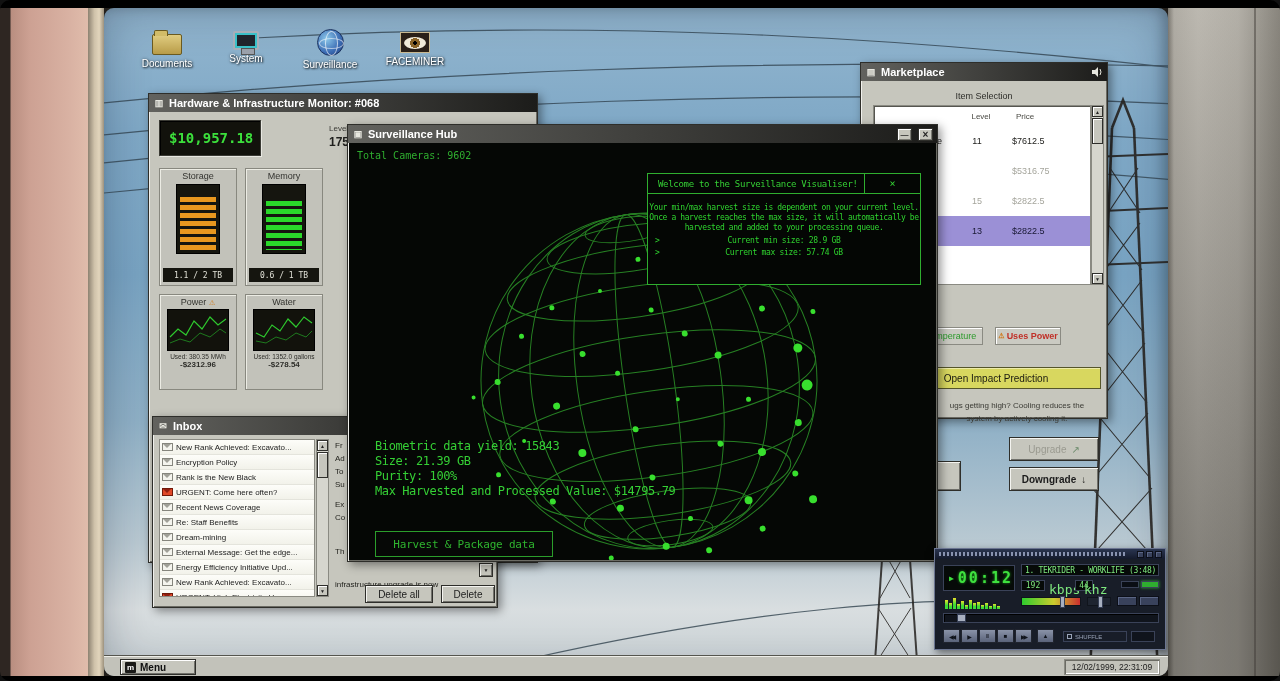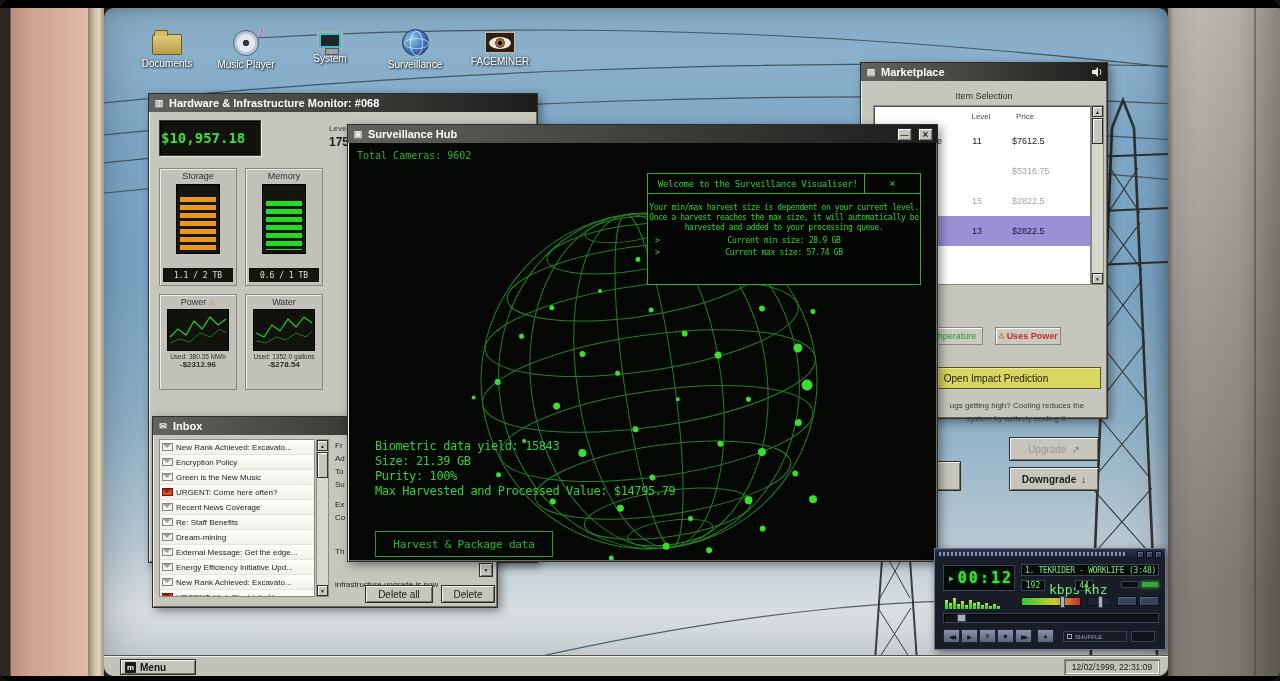--- a/index.html
+++ b/index.html
@@ -62,21 +62,21 @@
   .tb-spacer { margin-left:auto; }
   .btn-min::before{content:"—";} .btn-close::before{content:"×"; font-size:10px;}
 
   .btn { position:absolute; background:#c6c6bd; border:1px solid #2e2e2a;
          box-shadow: inset 1px 1px 0 #f4f4f0, inset -1px -1px 0 #70706a; font-size:10px; color:#1c1c1c;
          display:flex; align-items:center; justify-content:center; }
   .inset-dark { background:#12120c; border:1px solid #3a3a34; box-shadow: inset 1px 1px 0 #000, 1px 1px 0 #e8e8e2; }
   .mono { font-family:"DejaVu Sans Mono", monospace; }
 
   
-  .money { left:10px; top:26px; width:102px; height:36px; position:absolute; display:flex; align-items:center; padding-left:1px; }
+  .money { left:10px; top:26px; width:102px; height:36px; position:absolute; display:flex; align-items:center; padding-left:9px; }
   .money span { color:#3ce03c; font-weight:bold; font-size:14px; }
   .lvl-label { position:absolute; left:180px; top:30px; font-size:8px; color:#3a3a36; }
   .lvl-value { position:absolute; left:180px; top:41px; font-size:12px; font-weight:bold; color:#20201e; }
   .panel { position:absolute; width:78px; background:#c2c2ba; border:1px solid #88887f;
            box-shadow: inset 1px 1px 0 #ecece4; }
   .p-label { text-align:center; font-size:9px; color:#33332f; padding-top:2px; }
   .warn { color:#d07818; font-size:7px; }
   .meter { width:44px; height:70px; margin:3px auto 0; background:#15150f; border:1px solid #000; position:relative; }
   .meter .fill { position:absolute; left:3px; right:3px; bottom:3px; }
   .fill.orange { background:repeating-linear-gradient(180deg,#e8971f 0 5px,#15150f 5px 8px); }
@@ -261,24 +261,20 @@
         </g>
       </svg>
 
       <div class="icons">
 
           <div class="dicon">
             <div class="ico t-folder"></div>
             <div class="ilabel">Documents</div>
           </div>
 
-          <div class="dicon">
-            <div class="ico t-music"></div>
-            <div class="ilabel">Music Player</div>
-          </div>
 
           <div class="dicon">
             <div class="ico t-system"></div>
             <div class="ilabel">System</div>
           </div>
 
           <div class="dicon">
             <div class="ico t-globe"></div>
             <div class="ilabel">Surveillance</div>
           </div>
@@ -423,21 +419,21 @@
               <span class="subj">New Rank Achieved: Excavato...</span>
             </div>
 
             <div class="email">
               <span class="env"></span>
               <span class="subj">Encryption Policy</span>
             </div>
 
             <div class="email">
               <span class="env"></span>
-              <span class="subj">Green is the New Music</span>
+              <span class="subj">Rank is the New Black</span>
             </div>
 
             <div class="email">
               <span class="env urgent"></span>
               <span class="subj">URGENT: Come here often?</span>
             </div>
 
             <div class="email">
               <span class="env"></span>
               <span class="subj">Recent News Coverage</span>

